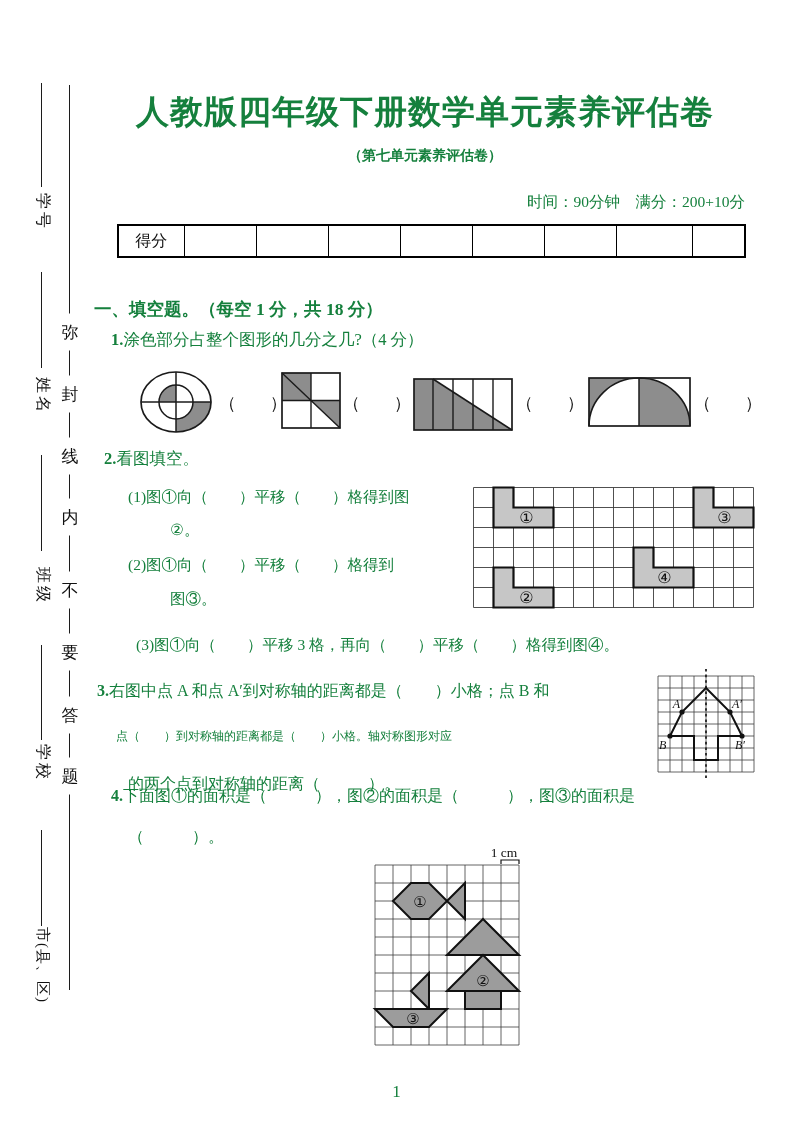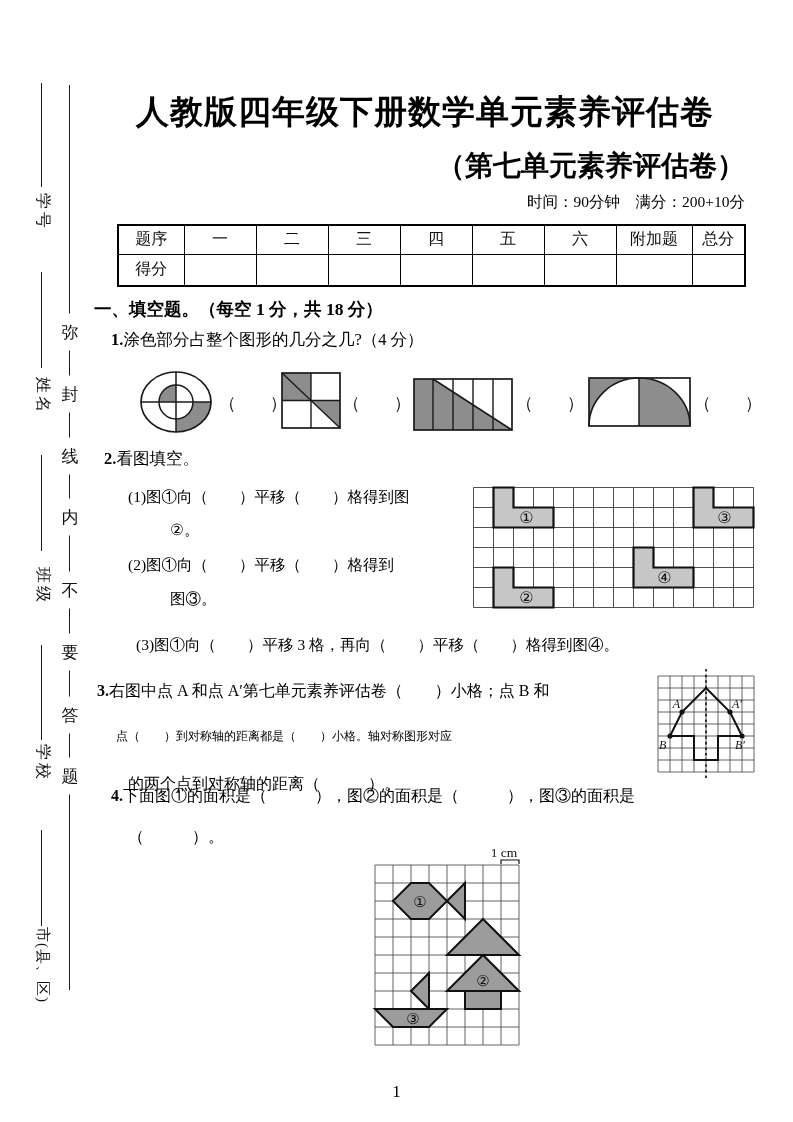--- a/index.html
+++ b/index.html
@@ -1,36 +1,36 @@
 <!DOCTYPE html>
 <html><head>
 <meta charset="utf-8">
 <style>
   html,body{margin:0;padding:0;}
   body{
     width:793px;height:1122px;position:relative;background:#ffffff;
     font-family:"Liberation Serif",serif;color:#111;overflow:hidden;
   }
-  .t{position:absolute;white-space:nowrap;color:#000000;}
+  .t{position:absolute;white-space:nowrap;color:#15803d;}
   .vline{position:absolute;width:0;border-left:1.6px solid #1c1c1c;}
   .side-label{
     position:absolute;left:42px;transform:translate(-50%,-50%) rotate(90deg);
     white-space:nowrap;font-size:16px;letter-spacing:3px;color:#111;
   }
   .seal-char{
     position:absolute;left:70px;transform:translate(-50%,-50%);
     background:#fff;padding:7px 1px;font-size:17px;color:#111;
   }
   .title{
     left:105px;width:640px;top:90px;text-align:center;
     font-family:"Liberation Sans",sans-serif;font-weight:bold;font-size:33px;letter-spacing:1px;
   }
   .subtitle{
-    left:105px;width:640px;top:147px;text-align:right;
-    font-family:"Liberation Sans",sans-serif;font-weight:bold;font-size:28px;
+    left:105px;width:640px;top:147px;text-align:center;
+    font-family:"Liberation Sans",sans-serif;font-weight:bold;font-size:14px;
   }
   .meta{left:110px;width:635px;top:192px;text-align:right;font-size:15.5px;}
   table.score{
     position:absolute;left:117px;top:224px;border-collapse:collapse;
     table-layout:fixed;border:2.2px solid #000;
   }
   table.score td{
     border:1.3px solid #000;text-align:center;vertical-align:middle;
     font-size:16px;padding:0;overflow:hidden;
   }
@@ -77,31 +77,20 @@
       <col style="width:72px">
       <col style="width:72px">
       <col style="width:72px">
     <col style="width:72px">
       <col style="width:72px">
       <col style="width:72px">
       <col style="width:76px">
       <col style="width:53px">
   </colgroup>
   <tbody>
-      <tr style="height:29px">
-    <td>题序</td>
-    <td>一</td>
-    <td>二</td>
-    <td>三</td>
-    <td>四</td>
-    <td>五</td>
-    <td>六</td>
-    <td>附加题</td>
-    <td>总分</td>
-  </tr>
   <tr style="height:32px">
     <td>得分</td>
     <td></td>
     <td></td>
     <td></td>
     <td></td>
     <td></td>
     <td></td>
     <td></td>
     <td></td>
@@ -174,21 +163,21 @@
   <path d="M220,0 H240 V20 H280 V40 H220 Z" fill="#c6c6c6" stroke="#111" stroke-width="2.2"></path>
   <path d="M20,80 H40 V100 H80 V120 H20 Z" fill="#c6c6c6" stroke="#111" stroke-width="2.2"></path>
   <path d="M160,60 H180 V80 H220 V100 H160 Z" fill="#c6c6c6" stroke="#111" stroke-width="2.2"></path>
   <text x="53" y="35" font-size="16" text-anchor="middle" fill="#111">①</text>
   <text x="251" y="35" font-size="16" text-anchor="middle" fill="#111">③</text>
   <text x="53" y="115" font-size="16" text-anchor="middle" fill="#111">②</text>
   <text x="191" y="95" font-size="16" text-anchor="middle" fill="#111">④</text>
 </svg>
 
 <div class="t" style="left:97px;top:681px;font-size:16px;">
-  <span class="qnum">3.</span><span>右图中点 A 和点 A′第七单元素养评估卷（　　）小格；点 B 和</span>
+  <span class="qnum">3.</span><span>右图中点 A 和点 A′到对称轴的距离都是（　　）小格；点 B 和</span>
 </div>
 <div class="t" style="left:116px;top:728px;font-size:12px;">点（　　）到对称轴的距离都是（　　）小格。轴对称图形对应</div>
 <div class="t" style="left:128px;top:774px;font-size:16px;">的两个点到对称轴的距离（　　　）。</div>
 
 <svg style="left:652px;top:667px;" width="108" height="114" viewBox="0 0 108 114">
   <path d="M6,9H102 M6,21H102 M6,33H102 M6,45H102 M6,57H102 M6,69H102 M6,81H102 M6,93H102 M6,105H102
            M6,9V105 M18,9V105 M30,9V105 M42,9V105 M54,9V105 M66,9V105 M78,9V105 M90,9V105 M102,9V105" fill="none" stroke="#3c3c3c" stroke-width="0.8"></path>
   <line x1="54" y1="2" x2="54" y2="112" stroke="#222" stroke-width="1.8" stroke-dasharray="2.6,3"></line>
   <path d="M54,21 L30,45 L18,69 L42,69 L42,93 L66,93 L66,69 L90,69 L78,45 Z" fill="none" stroke="#111" stroke-width="2"></path>
   <circle cx="30" cy="45" r="2.6" fill="#111"></circle>

